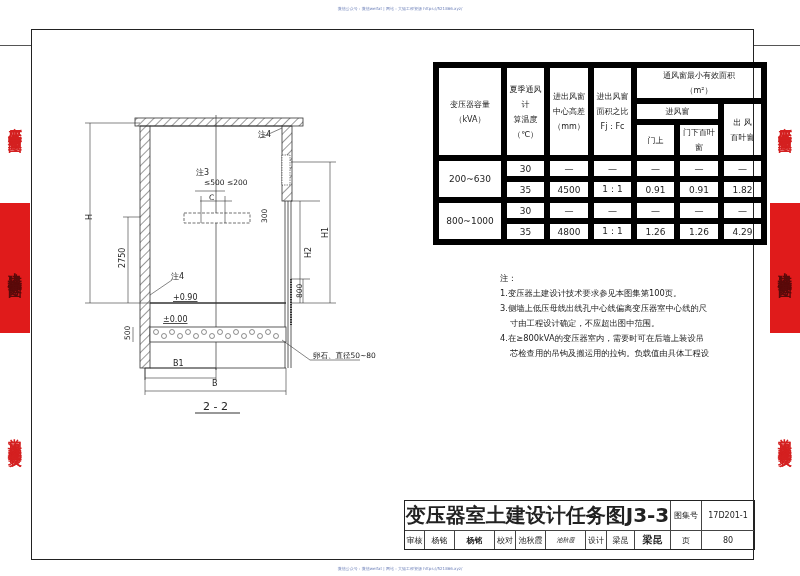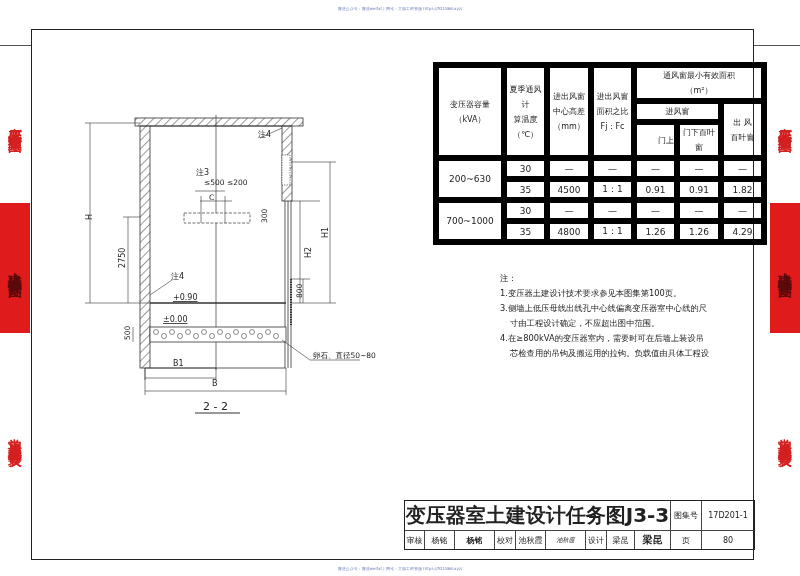--- a/index.html
+++ b/index.html
@@ -182,42 +182,42 @@
     </td>
   </tr>
   <tr>
     <td colspan="2" class="hdr">进风窗</td>
     <td rowspan="2" class="hdr" style="width:37px;">
       <div>出 风</div>
       <div>百叶窗</div>
     </td>
   </tr>
   <tr>
-    <td class="hdr" style="width:37px;text-align:right;">门上</td>
+    <td class="hdr" style="width:37px;">门上</td>
     <td class="hdr" style="width:38px;">门下百叶窗</td>
   </tr>
   <tr>
     <td rowspan="2">200~630</td>
     <td>30</td>
     <td>—</td>
     <td>—</td>
     <td>—</td>
     <td>—</td>
     <td>—</td>
   </tr>
   <tr>
     <td>35</td>
     <td>4500</td>
     <td>1：1</td>
     <td>0.91</td>
     <td>0.91</td>
     <td>1.82</td>
   </tr>
   <tr>
-    <td rowspan="2">700~1000</td>
+    <td rowspan="2">800~1000</td>
     <td>30</td>
     <td>—</td>
     <td>—</td>
     <td>—</td>
     <td>—</td>
     <td>—</td>
   </tr>
   <tr>
     <td>35</td>
     <td>4800</td>

